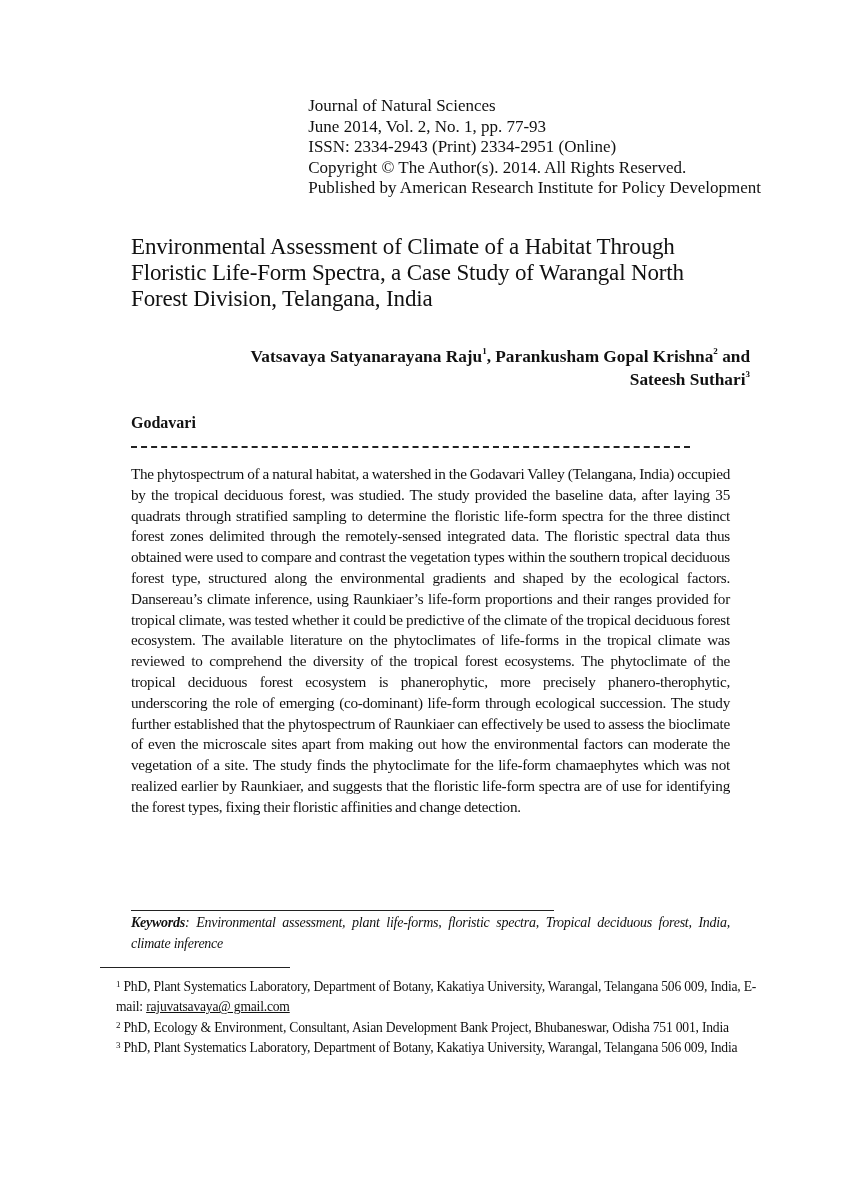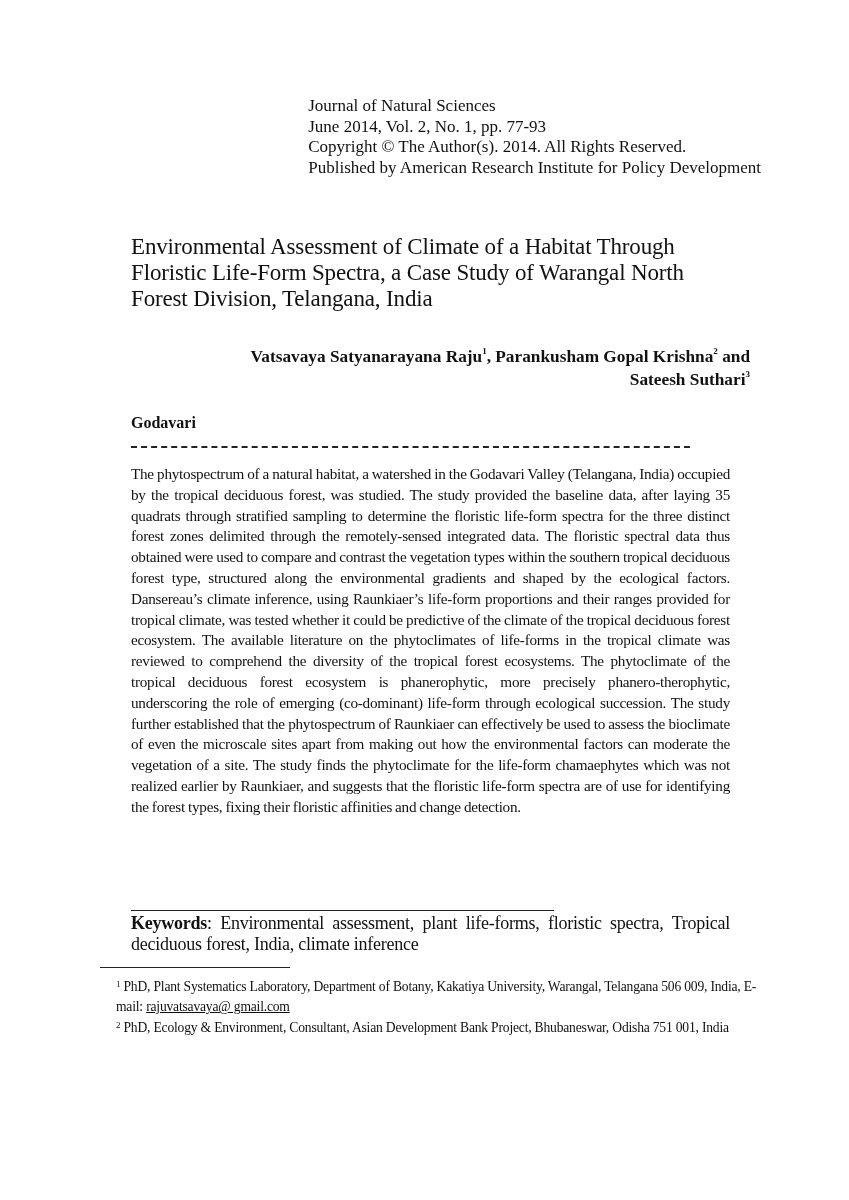--- a/index.html
+++ b/index.html
@@ -16,36 +16,37 @@
   .abstract-heading { position: absolute; left: 131px; top: 414px; font-weight: bold;
                       font-size: 16px; }
   .dash-rule { position: absolute; left: 131px; top: 446px; width: 559px; height: 0;
                border-top: 2px dashed #222; }
   .abstract-body { position: absolute; left: 131px; top: 464px; width: 599px;
                    font-size: 15.2px; line-height: 20.8px; text-align: justify;
                    letter-spacing: -0.25px; word-spacing: -0.5px; }
   .kw-rule { position: absolute; left: 131px; top: 910px; width: 423px; height: 0;
              border-top: 1.5px solid #222; }
   .keywords { position: absolute; left: 131px; top: 913px; width: 599px;
-              font-size: 18px; line-height: 20.8px; text-align: justify;
-              letter-spacing: -0.25px; }
+              font-size: 14px; line-height: 20.8px; text-align: justify;
+              letter-spacing: -0.25px; font-style: italic; }
   .keywords .kw-label { font-weight: bold; }
   .fn-rule { position: absolute; left: 100px; top: 967px; width: 190px; height: 0;
              border-top: 1.5px solid #222; }
   .footnotes { position: absolute; left: 100px; top: 977px; width: 662px;
                font-size: 13.6px; line-height: 20.3px; letter-spacing: -0.2px; margin-left: 16px; }
   .footnotes sup { font-size: 9px; vertical-align: 4px; line-height: 0; }
   .email { text-decoration: underline; }
 </style>
 </head>
 <body>
 
 <div class="header">
   <div>Journal of Natural Sciences</div>
   <div>June 2014, Vol. 2, No. 1, pp. 77-93</div>
+  <div>ISSN: 2334-2943 (Print) 2334-2951 (Online)</div>
   <div>Copyright © The Author(s). 2014. All Rights Reserved.</div>
   <div>Published by American Research Institute for Policy Development</div>
 </div>
 
 <div class="title">Environmental Assessment of Climate of a Habitat Through Floristic Life-Form Spectra, a Case Study of Warangal North Forest Division, Telangana, India</div>
 
 <div class="authors">
   <span>Vatsavaya Satyanarayana Raju</span><sup>1</sup><span>, </span><span>Parankusham Gopal Krishna</span><sup>2</sup><span> and </span><br><span>Sateesh Suthari</span><sup>3</sup>
 </div>
 
@@ -60,13 +61,16 @@
 </div>
 
 <div class="fn-rule"></div>
 <div class="footnotes">
   <div>
     <sup>1</sup><span> PhD, Plant Systematics Laboratory, Department of Botany, Kakatiya University, Warangal, Telangana 506 009, India, E-mail: </span><span class="email">rajuvatsavaya@ gmail.com</span>
   </div>
   <div>
     <sup>2</sup><span> PhD, Ecology &amp; Environment, Consultant, Asian Development Bank Project, Bhubaneswar, Odisha 751 001, India</span>
   </div>
+  <div>
+    <sup>3</sup><span> PhD, Plant Systematics Laboratory, Department of Botany, Kakatiya University, Warangal, Telangana 506 009, India</span>
+  </div>
 </div>
 
 </body></html>

